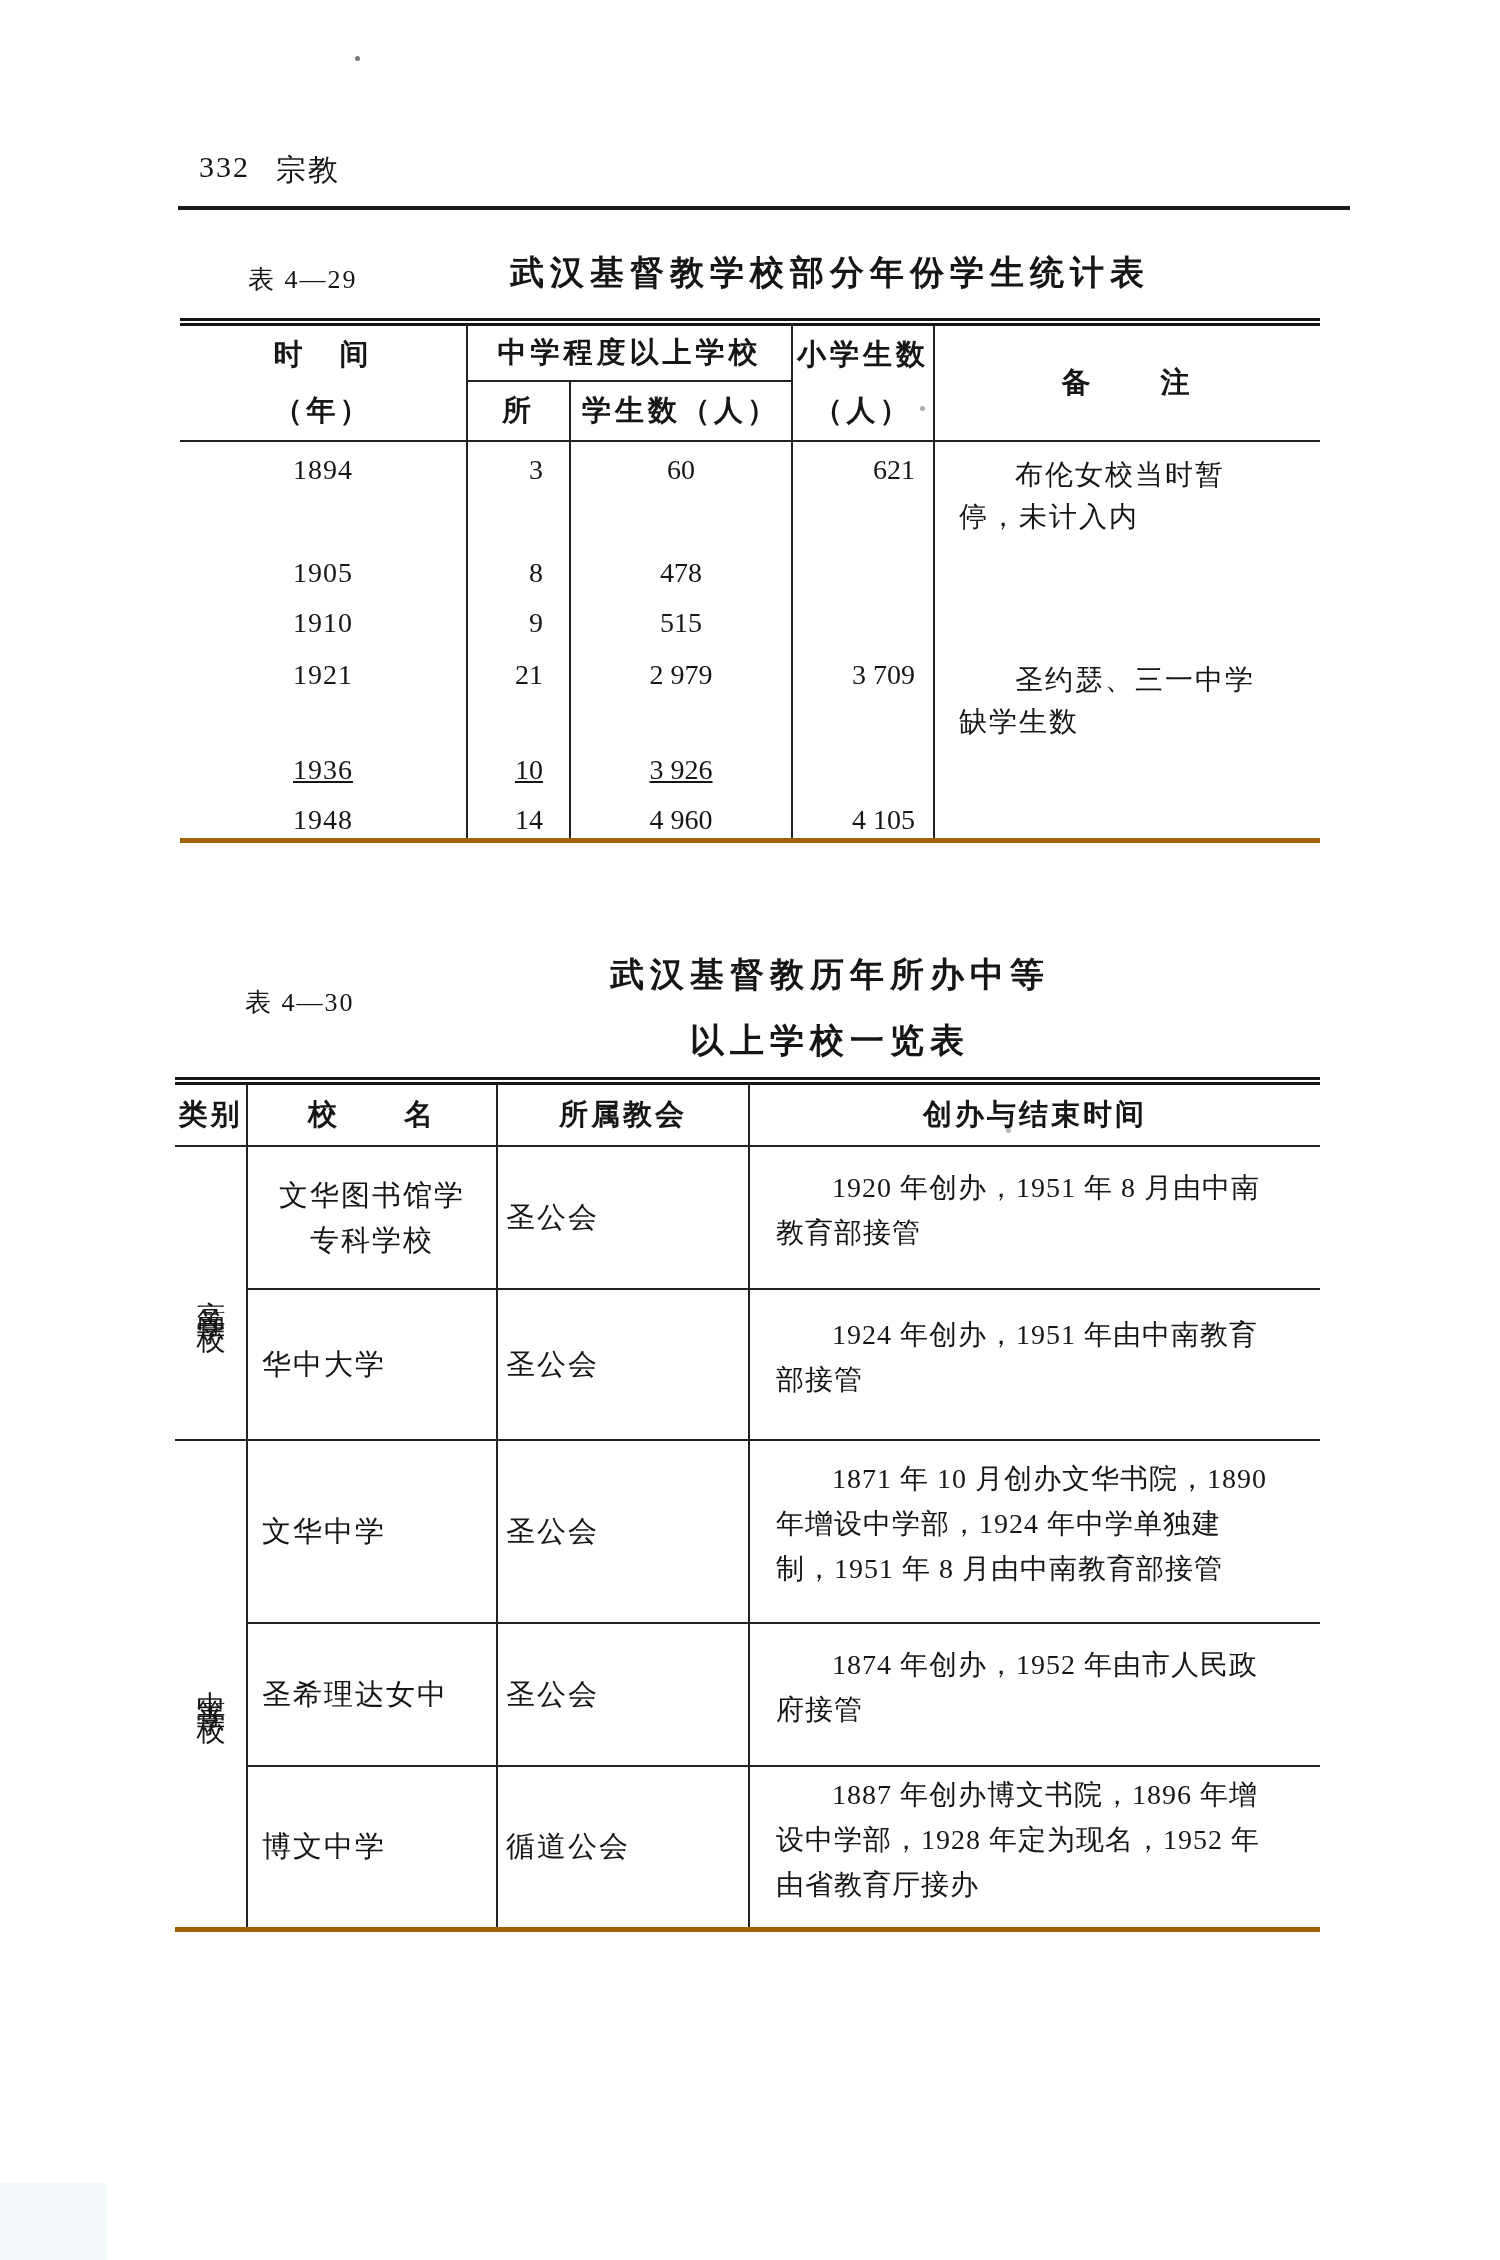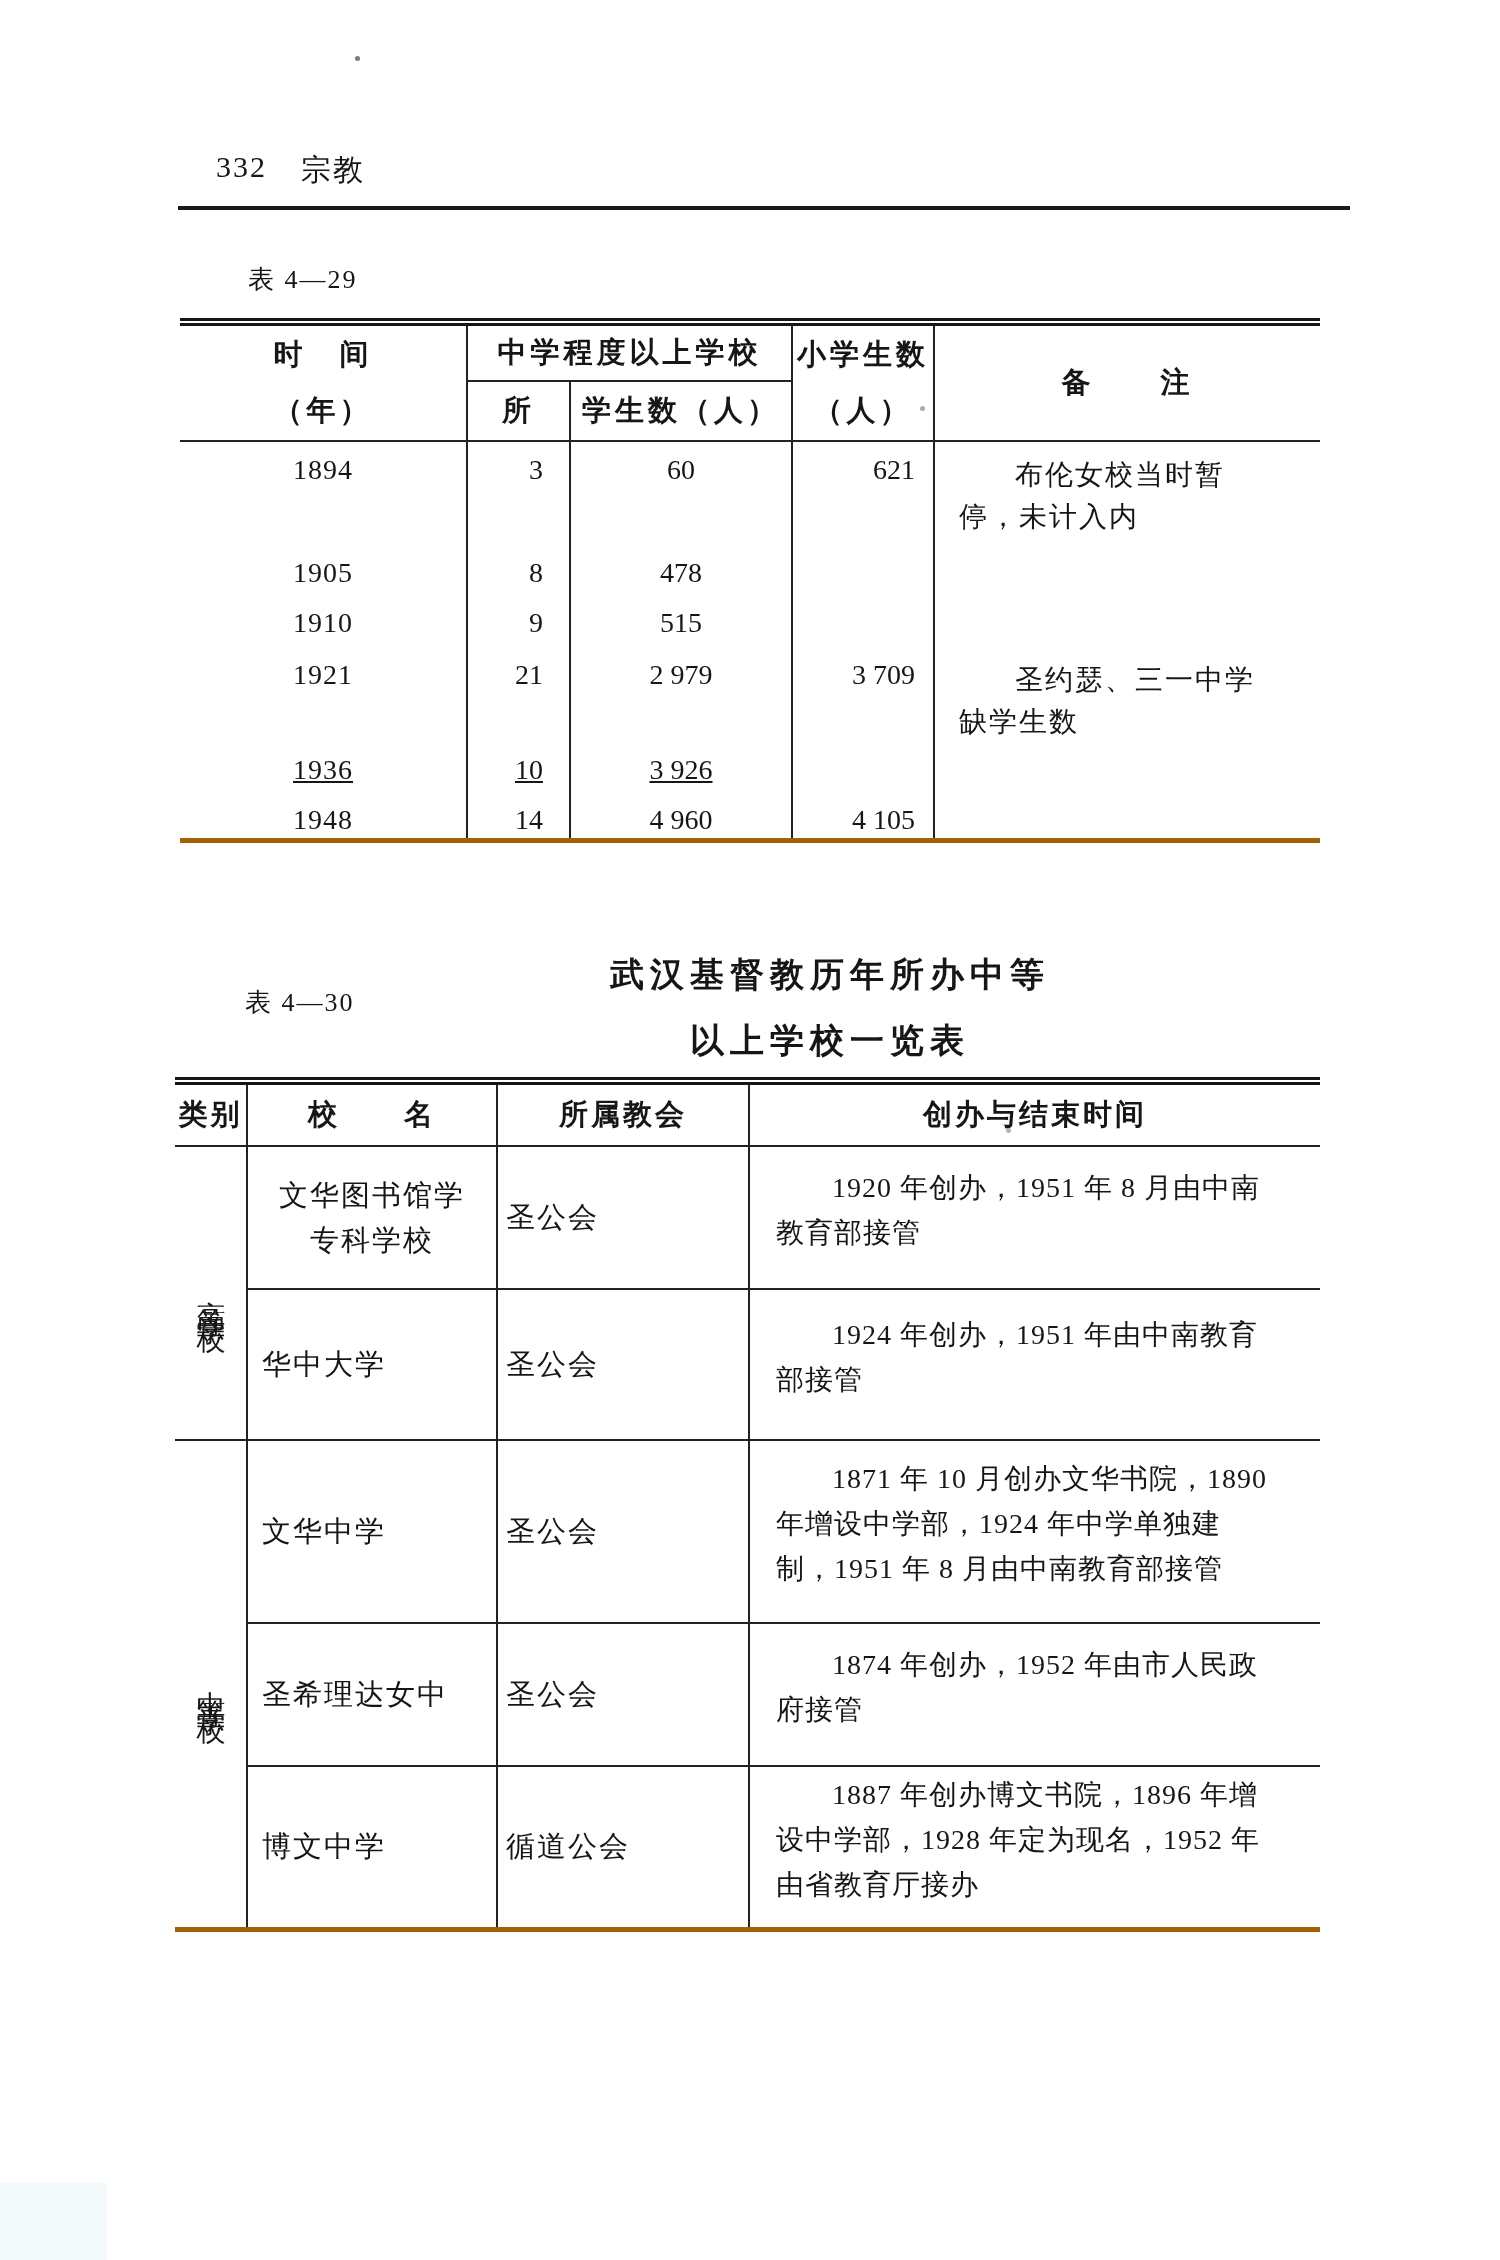--- a/index.html
+++ b/index.html
@@ -4,22 +4,22 @@
 <style>
   html,body{margin:0;padding:0;background:#e9e9e9;}
   .page{
     position:relative;width:1500px;height:2260px;background:#ffffff;
     font-family:"Liberation Serif","DejaVu Serif",serif;color:#161616;
     overflow:hidden;margin:0 auto;
   }
   .hei{font-family:"Liberation Sans","DejaVu Sans",sans-serif;font-weight:700;}
 
   
-  .running-head{position:absolute;left:216px;top:150px;font-size:30px;letter-spacing:2px;
-    display:flex;gap:34px;}
+  .running-head{position:absolute;left:199px;top:150px;font-size:30px;letter-spacing:2px;
+    display:flex;gap:26px;}
   .head-rule{position:absolute;left:178px;top:206px;width:1172px;height:4px;background:#1a1a1a;}
 
   
   .cap-label{position:absolute;font-size:26px;letter-spacing:2px;}
   .cap-title{position:absolute;text-align:center;font-size:34px;letter-spacing:6px;}
 
   
   table{border-collapse:collapse;table-layout:fixed;position:absolute;
     border-top:8px double #161616;border-bottom:5px solid #a16207;}
   th,td{margin:0;overflow:hidden;}
@@ -69,20 +69,21 @@
     <span>332</span>
     <span>宗教</span>
   </div>
   <div class="head-rule"></div>
 
   <div class="speck" style="left:355px;top:56px;"></div>
   <div class="speck" style="left:920px;top:406px;opacity:.5;"></div>
   <div class="speck" style="left:1006px;top:1128px;opacity:.45;"></div>
 
   <div class="cap-label" style="left:248px;top:262px;">表 4—29</div>
+  <div class="cap-title hei" style="left:340px;top:250px;width:980px;">武汉基督教学校部分年份学生统计表</div>
 
   <table class="t1">
     <colgroup>
       <col style="width:287px">
         <col style="width:103px">
         <col style="width:222px">
       <col style="width:142px">
         <col style="width:386px">
     </colgroup>
     <thead>

